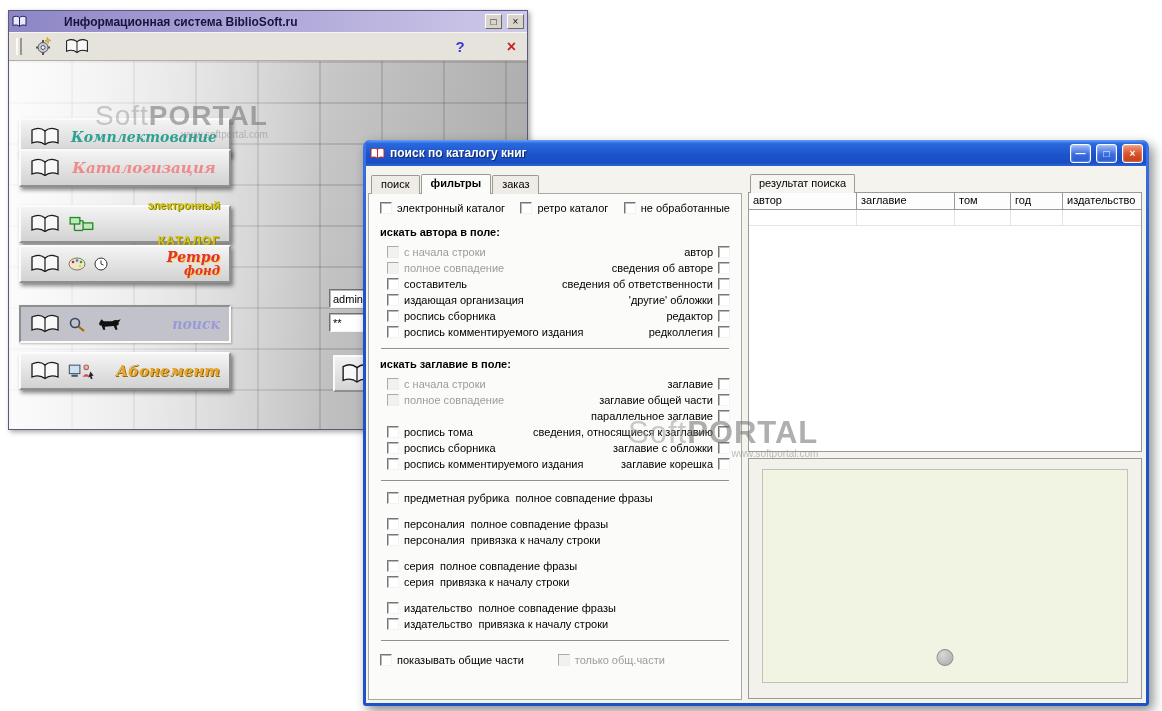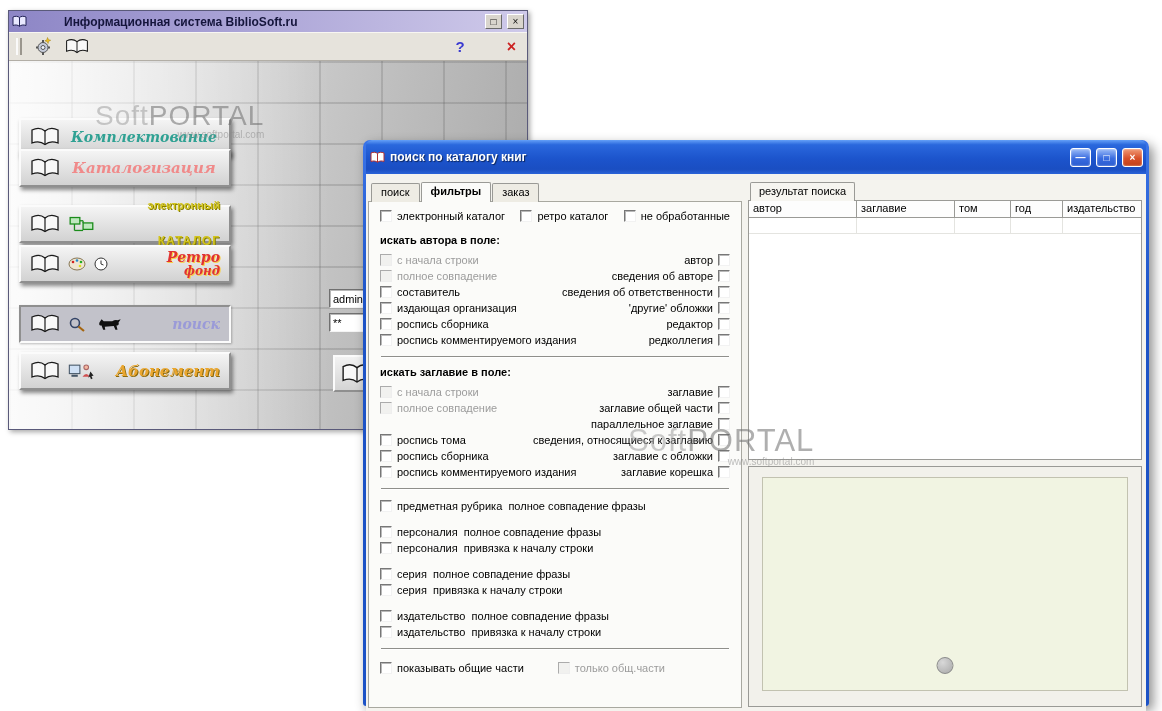--- a/index.html
+++ b/index.html
@@ -51,50 +51,50 @@
     border:1px solid; border-color:#707070 #f4f4f4 #f4f4f4 #707070; box-shadow:inset 1px 1px 0 #b8b8b8;
     font-family:"Liberation Sans",sans-serif; z-index:4; }
   .book-button { position:absolute; left:324px; top:294px; width:47px; height:37px;
     background:linear-gradient(180deg,#f2f2f2,#d4d4d4); border:2px solid; border-color:#fbfbfb #8f8f8f #8f8f8f #fbfbfb;
     display:flex; align-items:center; justify-content:center; z-index:4; }
 
   
   .wm { position:absolute; pointer-events:none; z-index:40; opacity:.55; color:#7f7f7f; white-space:nowrap; }
   .wm .brand { font-size:28px; letter-spacing:1px; }
   .wm .light { color:#a0a0a0; }
-  .wm .bold { font-weight:normal; color:#6f6f6f; }
+  .wm .bold { font-weight:bold; color:#6f6f6f; }
   .wm .url { display:block; text-align:right; font-size:10px; margin-top:-3px; color:#8a8a8a; }
   .wm1 { left:86px; top:39px; }
   .wm2 { left:262px; top:249px; }
   .wm2 .brand { font-size:31px; }
 
   
   .dialog { position:absolute; left:363px; top:140px; width:786px; height:566px;
     background:linear-gradient(180deg,#3a74e8,#1d53c6 30%,#1d53c6);
     border-radius:7px 7px 3px 3px; box-shadow:4px 5px 12px rgba(0,0,0,.45);
     padding:0 3px 3px; z-index:10; }
-  .dlg-titlebar { height:34px; display:flex; align-items:center; gap:5px; padding:0 3px 0 4px;
+  .dlg-titlebar { height:26px; display:flex; align-items:center; gap:5px; padding:0 3px 0 4px;
     background:linear-gradient(180deg,#64a0f8 0%, #2a68dd 14%, #1c54cc 55%, #1a4ec2 86%, #2a63d8 100%);
     border-radius:6px 6px 0 0; }
   .dlg-title { flex:1; color:#fff; font-weight:bold; font-size:12px; text-shadow:1px 1px 1px rgba(0,0,0,.55); }
   .xp-btn { width:21px; height:19px; border:1px solid #fff; border-radius:3px; color:#fff; font-size:10px;
     line-height:17px; text-align:center; font-weight:bold;
     background:linear-gradient(180deg,#9cbcf8,#3a6ce0 55%,#2a5cd0); box-shadow:inset 0 0 2px rgba(255,255,255,.7); }
   .xp-btn.close { background:linear-gradient(180deg,#f09a76,#d8502a 55%,#c04018); }
   .dlg-client { position:relative; height:537px; background:#f4f3ee; }
 
   
   .ltabs { position:absolute; left:5px; top:8px; display:flex; z-index:3; align-items:flex-end; }
   .tab { font-size:11px; padding:2px 9px 3px; border:1px solid #9a9a96; border-bottom:none;
     background:#eeece4; margin-right:1px; border-radius:2px 2px 0 0; height:19px; white-space:nowrap; }
   .tab.active { background:#fbfbf9; font-weight:bold; height:20px; position:relative; z-index:4; }
   .filter-panel { position:absolute; left:2px; top:27px; width:374px; bottom:3px;
     background:#fbfbf9; border:1px solid #a8a8a0; padding:8px 11px 6px; z-index:2; }
 
-  .frow { display:flex; justify-content:space-between; align-items:center; height:16px; }
+  .frow { display:flex; justify-content:space-between; align-items:center; height:16px;margin-left:7px; }
   .fpart { display:flex; align-items:center; gap:5px; min-width:0; }
   .flabel { font-size:11px; color:#000; white-space:pre; }
   .flabel.dis { color:#9c9c9c; }
   .cb { width:12px; height:12px; flex:none; background:#fff; border:1px solid;
     border-color:#777 #f2f2f2 #f2f2f2 #777; box-shadow:inset 1px 1px 0 #b9b9b9; }
   .cb.dis { background:#f1f1ef; border-color:#ababab #eee #eee #ababab; box-shadow:none; }
   .cb.hide { visibility:hidden; }
   .frow-top { display:flex; justify-content:space-between; margin-bottom:12px; }
   .sec-header { font-size:11px; font-weight:bold; margin:2px 0 6px; }
   .sep { border-top:1px solid #8f8f8b; border-bottom:1px solid #ffffff; margin:8px 1px; }

